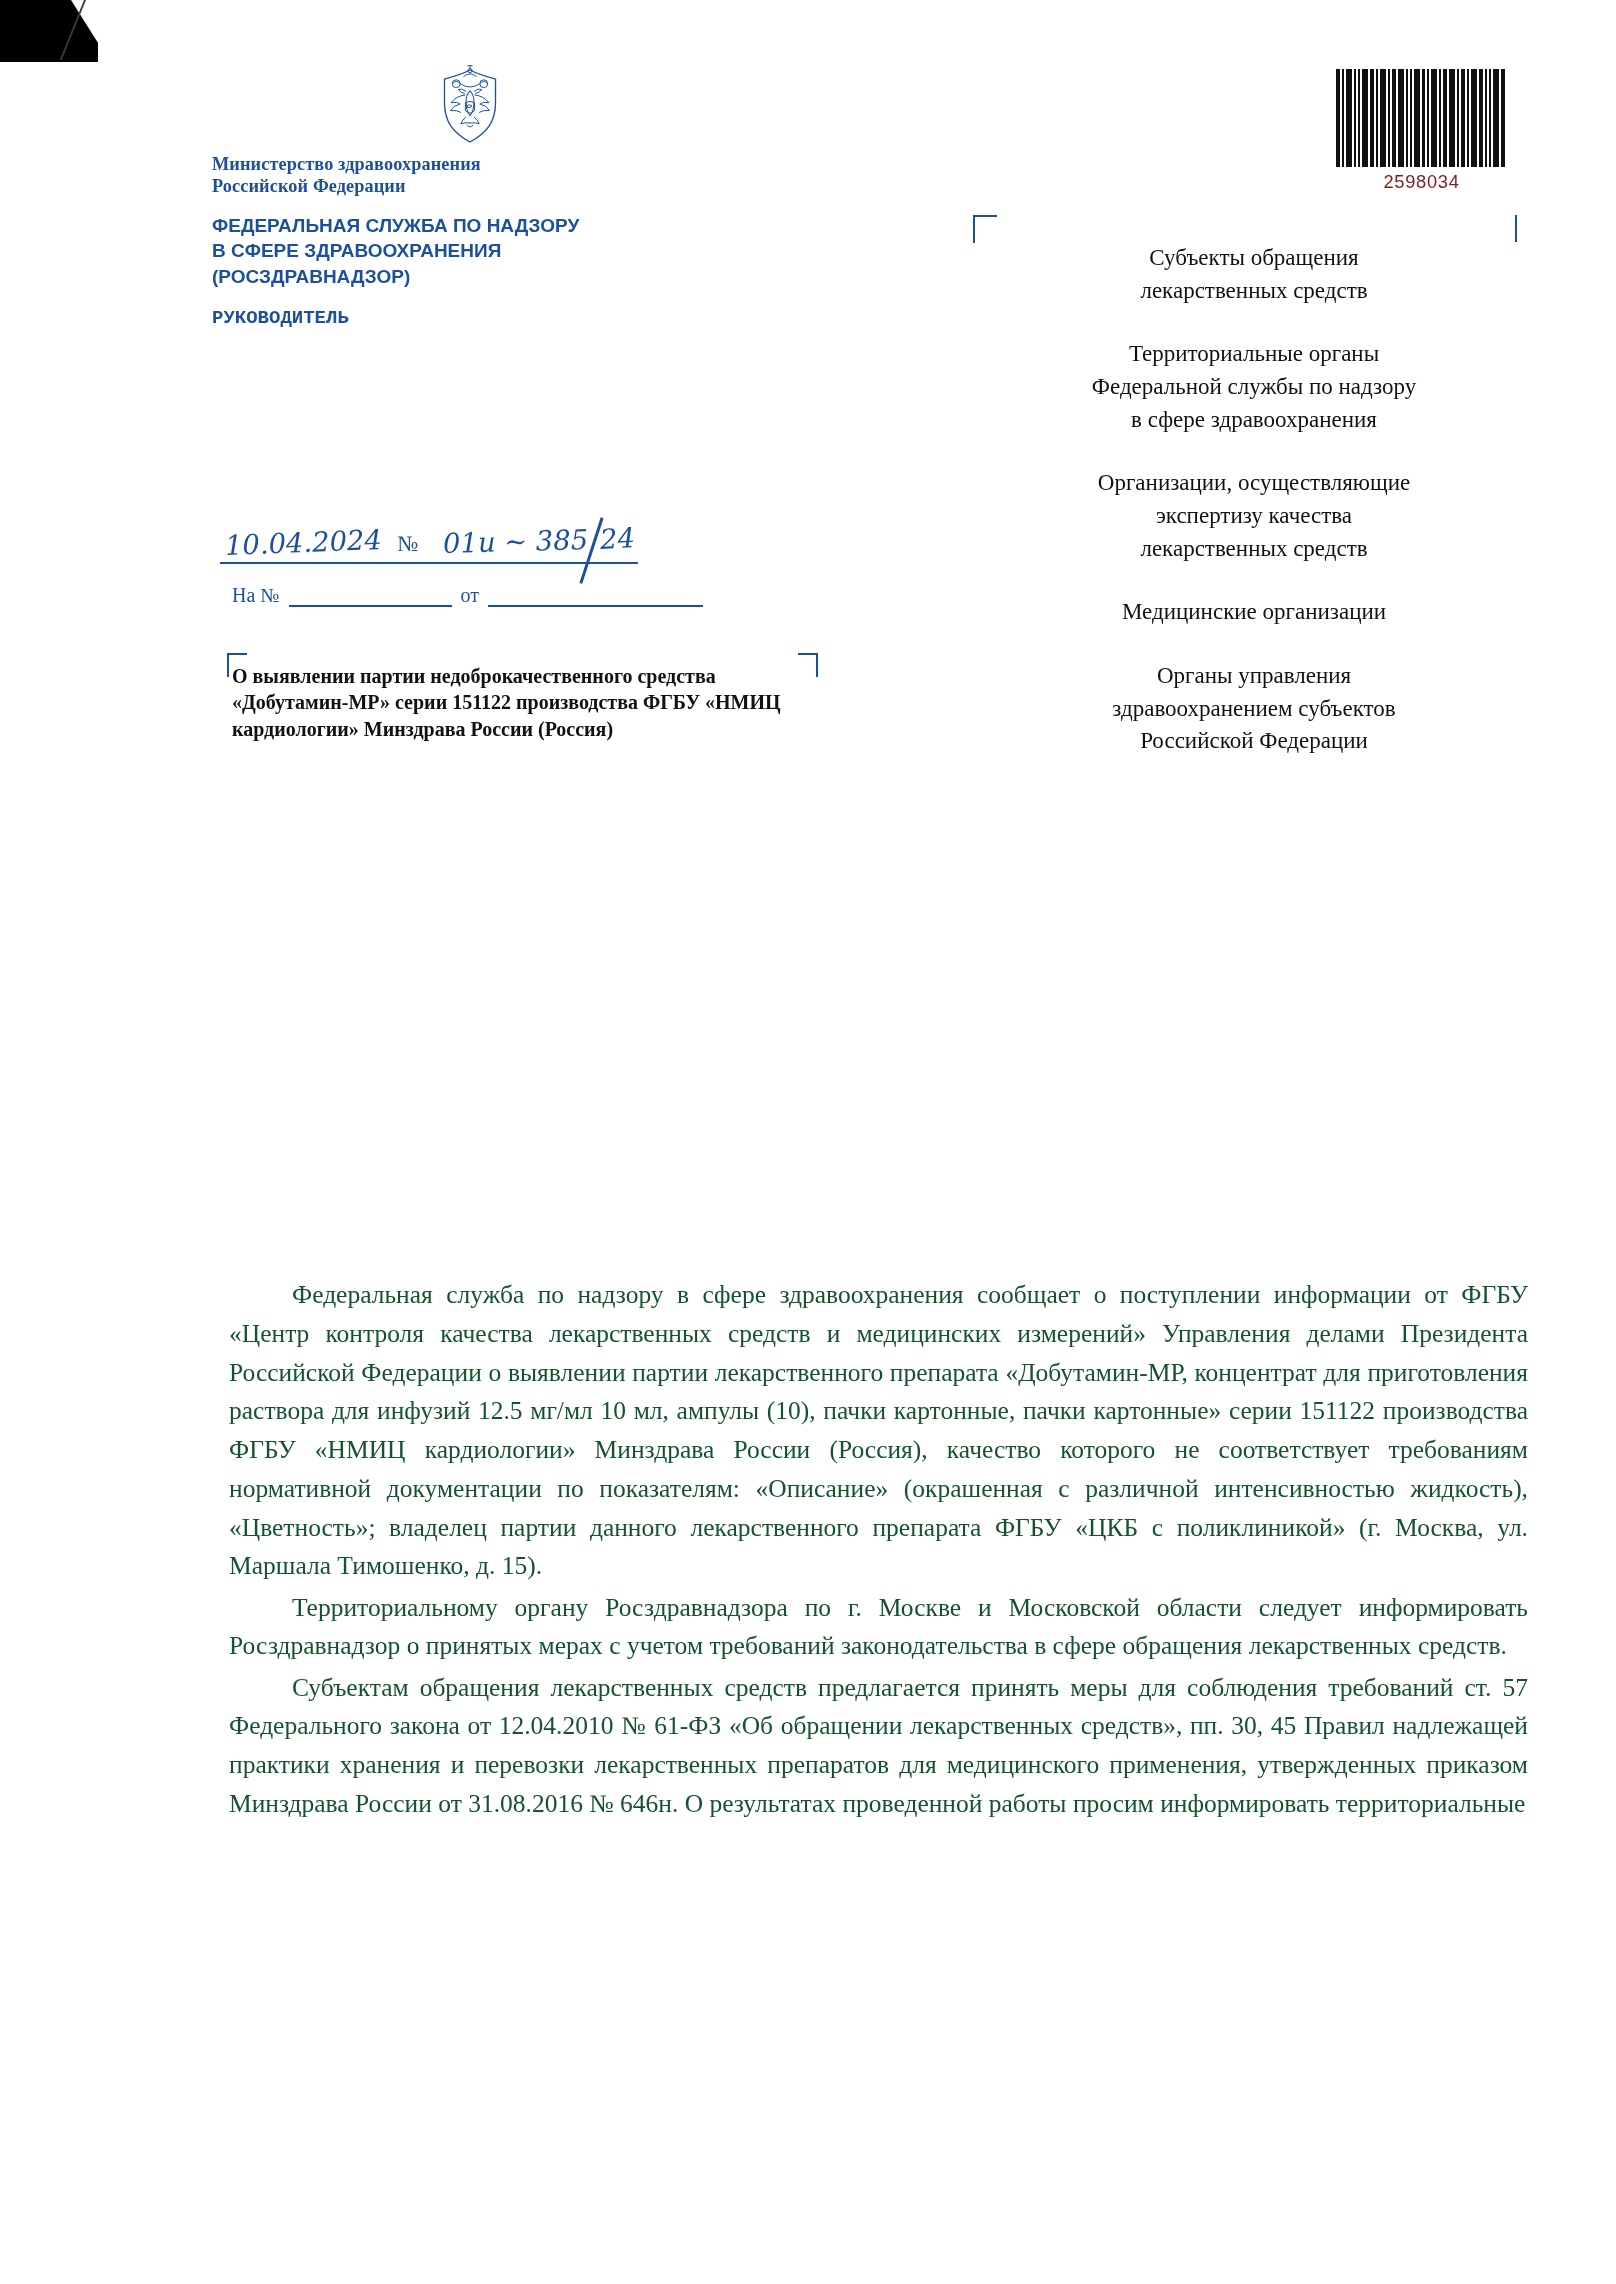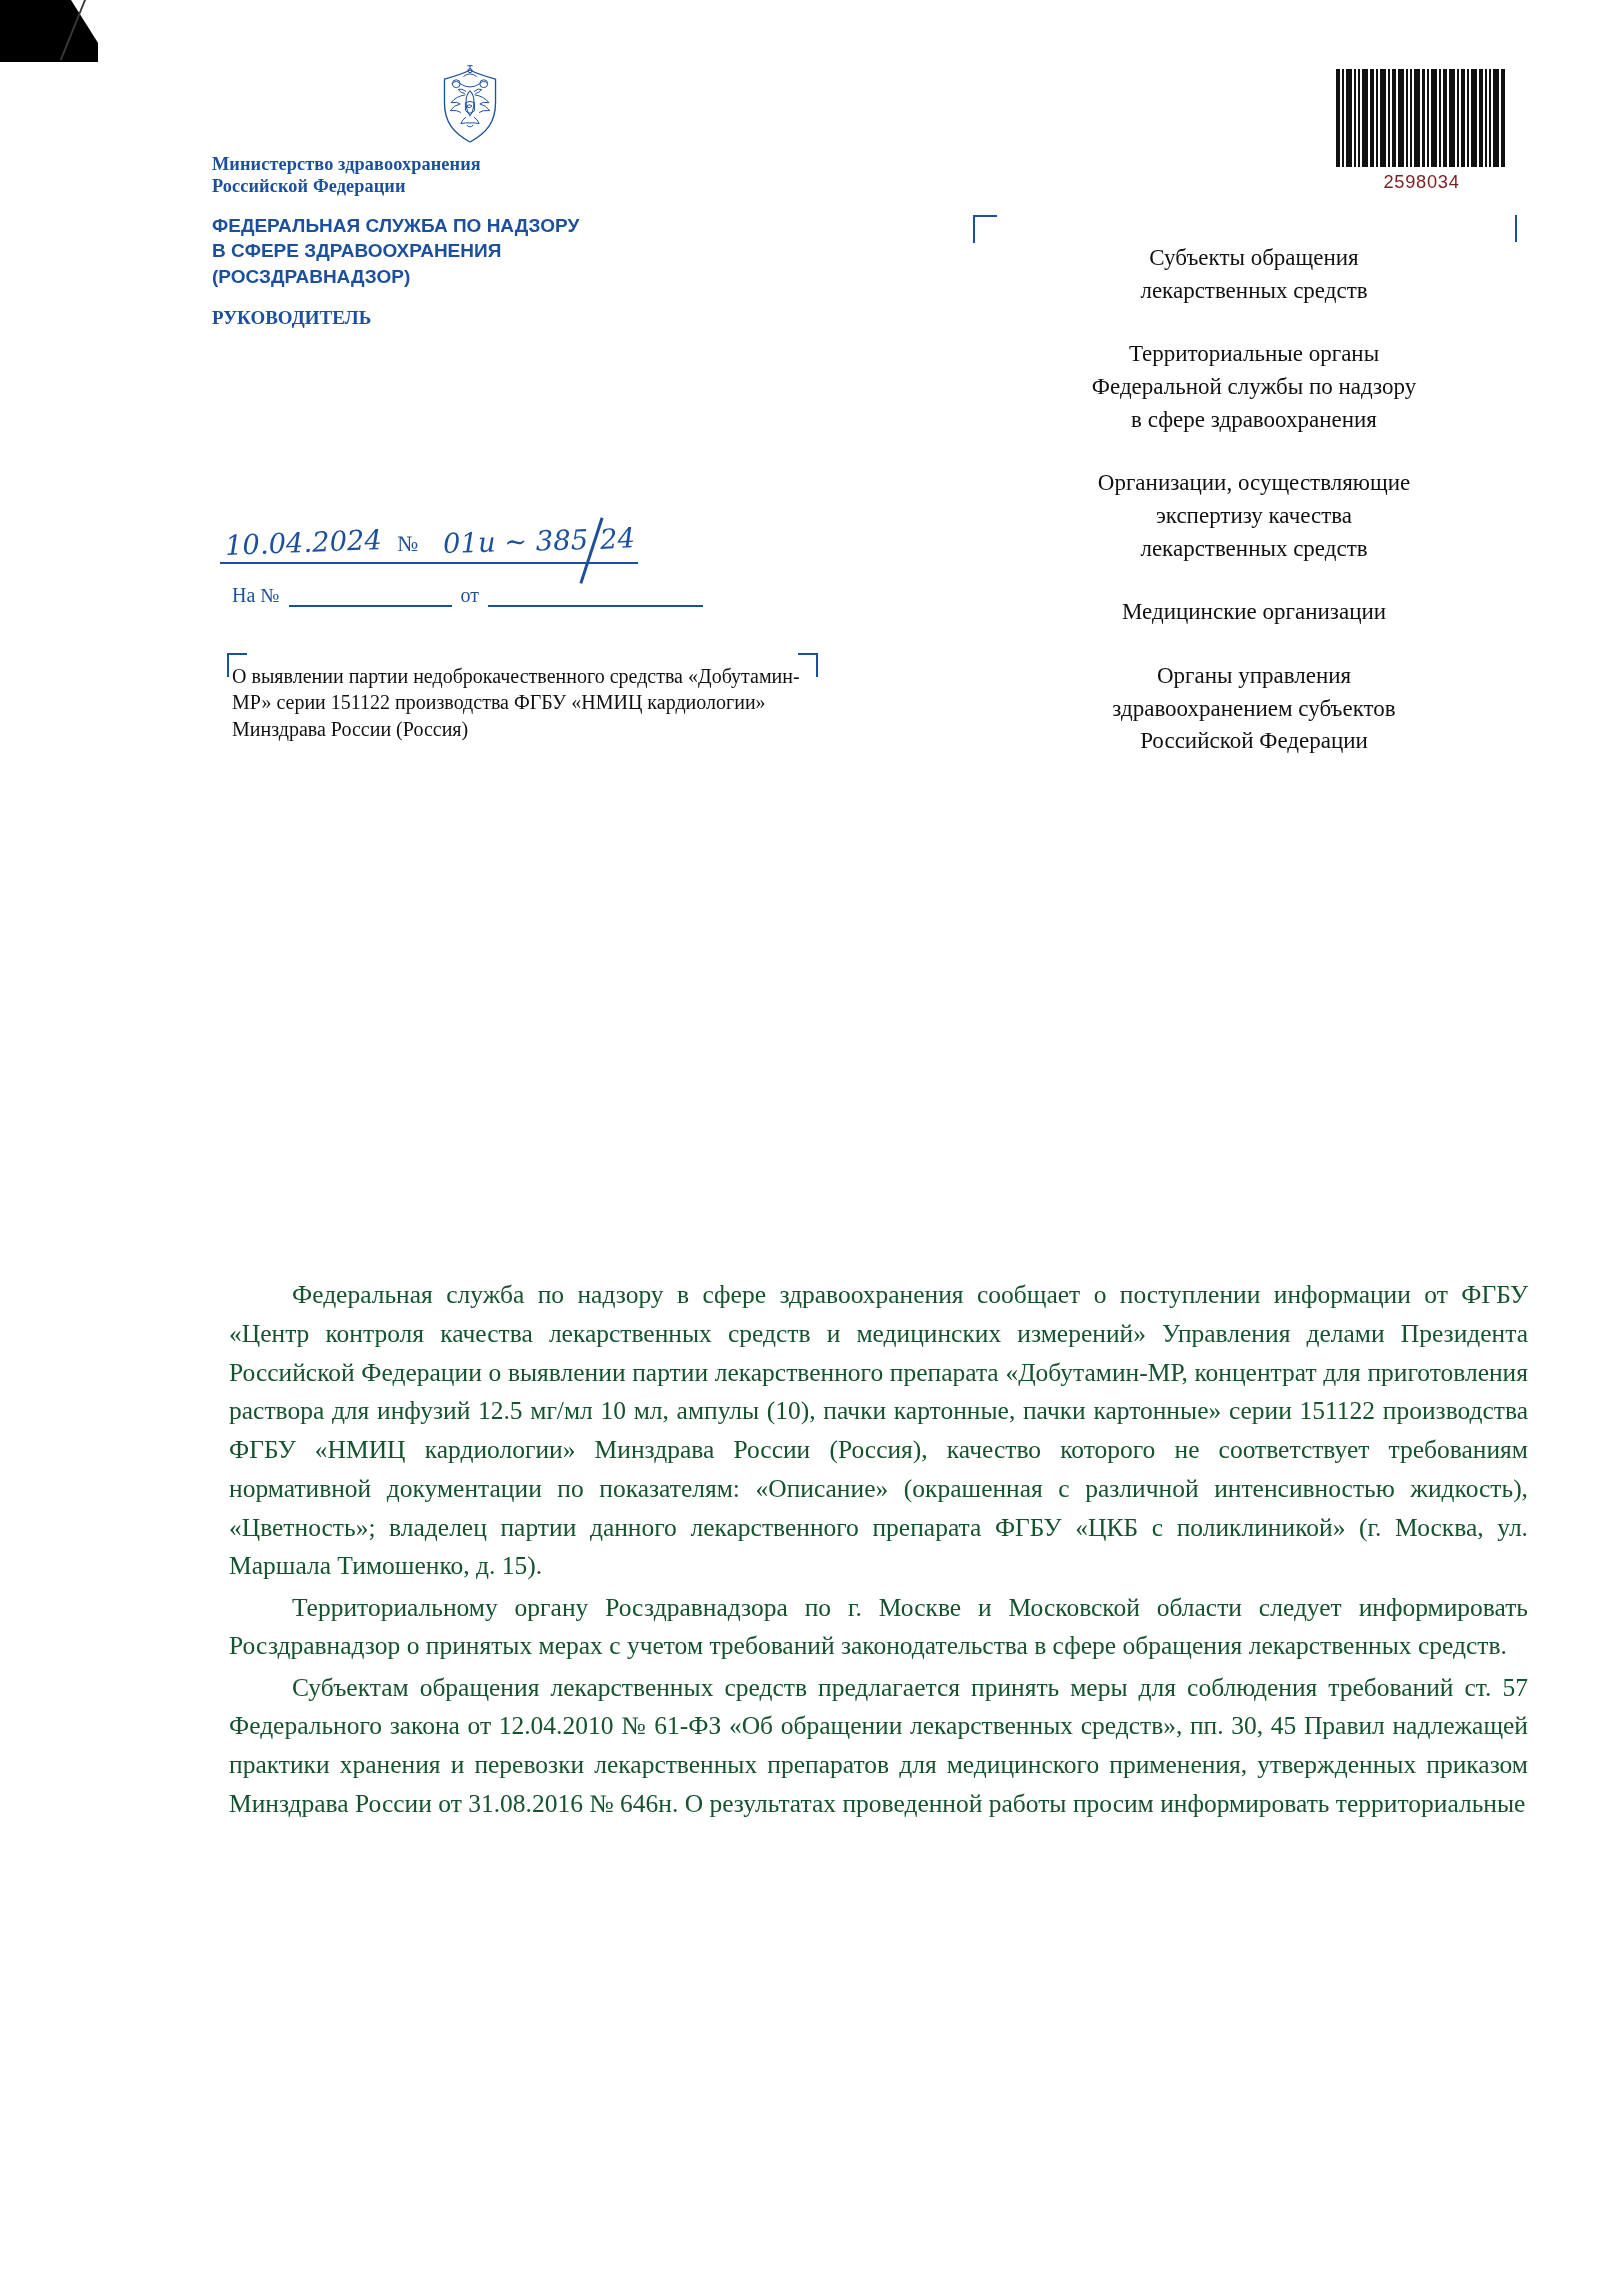--- a/index.html
+++ b/index.html
@@ -73,21 +73,21 @@
   }
   .lh-service {
     font-family: "Liberation Sans", sans-serif;
     font-weight: bold;
     font-size: 19px;
     line-height: 1.35;
     color: #1c4f9c;
     margin-top: 14.4px;
   }
   .lh-chief {
-    font-family: Liberation Serif, serif;
+    font-family: Liberation Mono, monospace;
     font-weight: bold;
     font-size: 19px;
     color: #1c4f9c;
     margin-top: 17px;
   }
   .lh-address {
     font-family: "Liberation Serif", serif;
     font-size: 14.4px;
     line-height: 1.45;
     color: #1c4f9c;
@@ -166,20 +166,21 @@
   
   .subject {
     position: absolute;
     left: 232px;
     top: 663px;
     width: 588px;
     font-family: "Liberation Serif", serif;
     font-size: 20px;
     line-height: 1.32;
     color: #111111;
+    font-weight: bold;
   }
   .bracket-tl {
     position: absolute;
     left: 227px;
     top: 653px;
     width: 18.3px;
     height: 22px;
     border-left: 2px solid #1c4f9c;
     border-top: 2px solid #1c4f9c;
   }

